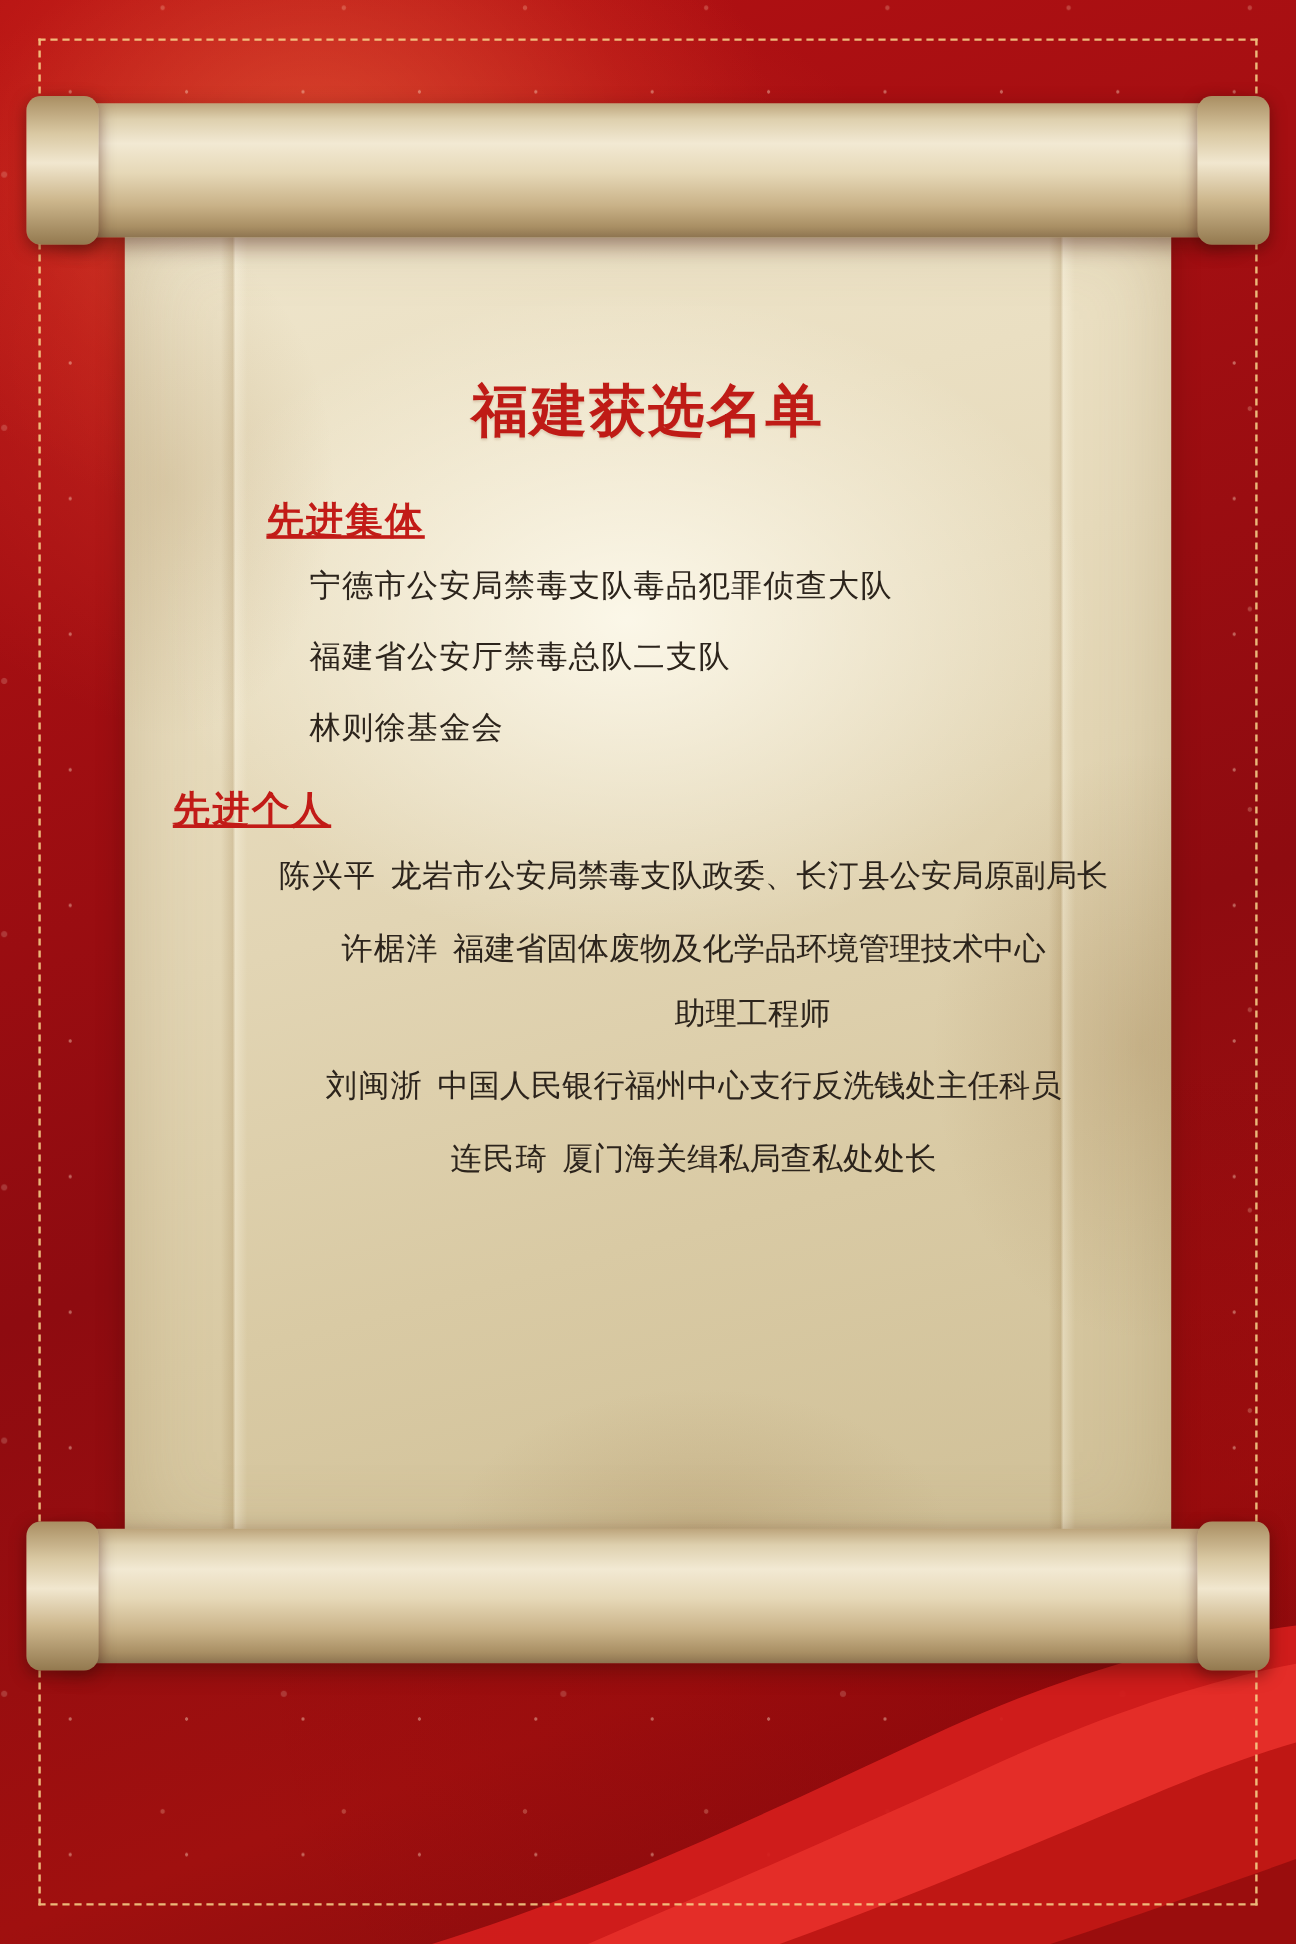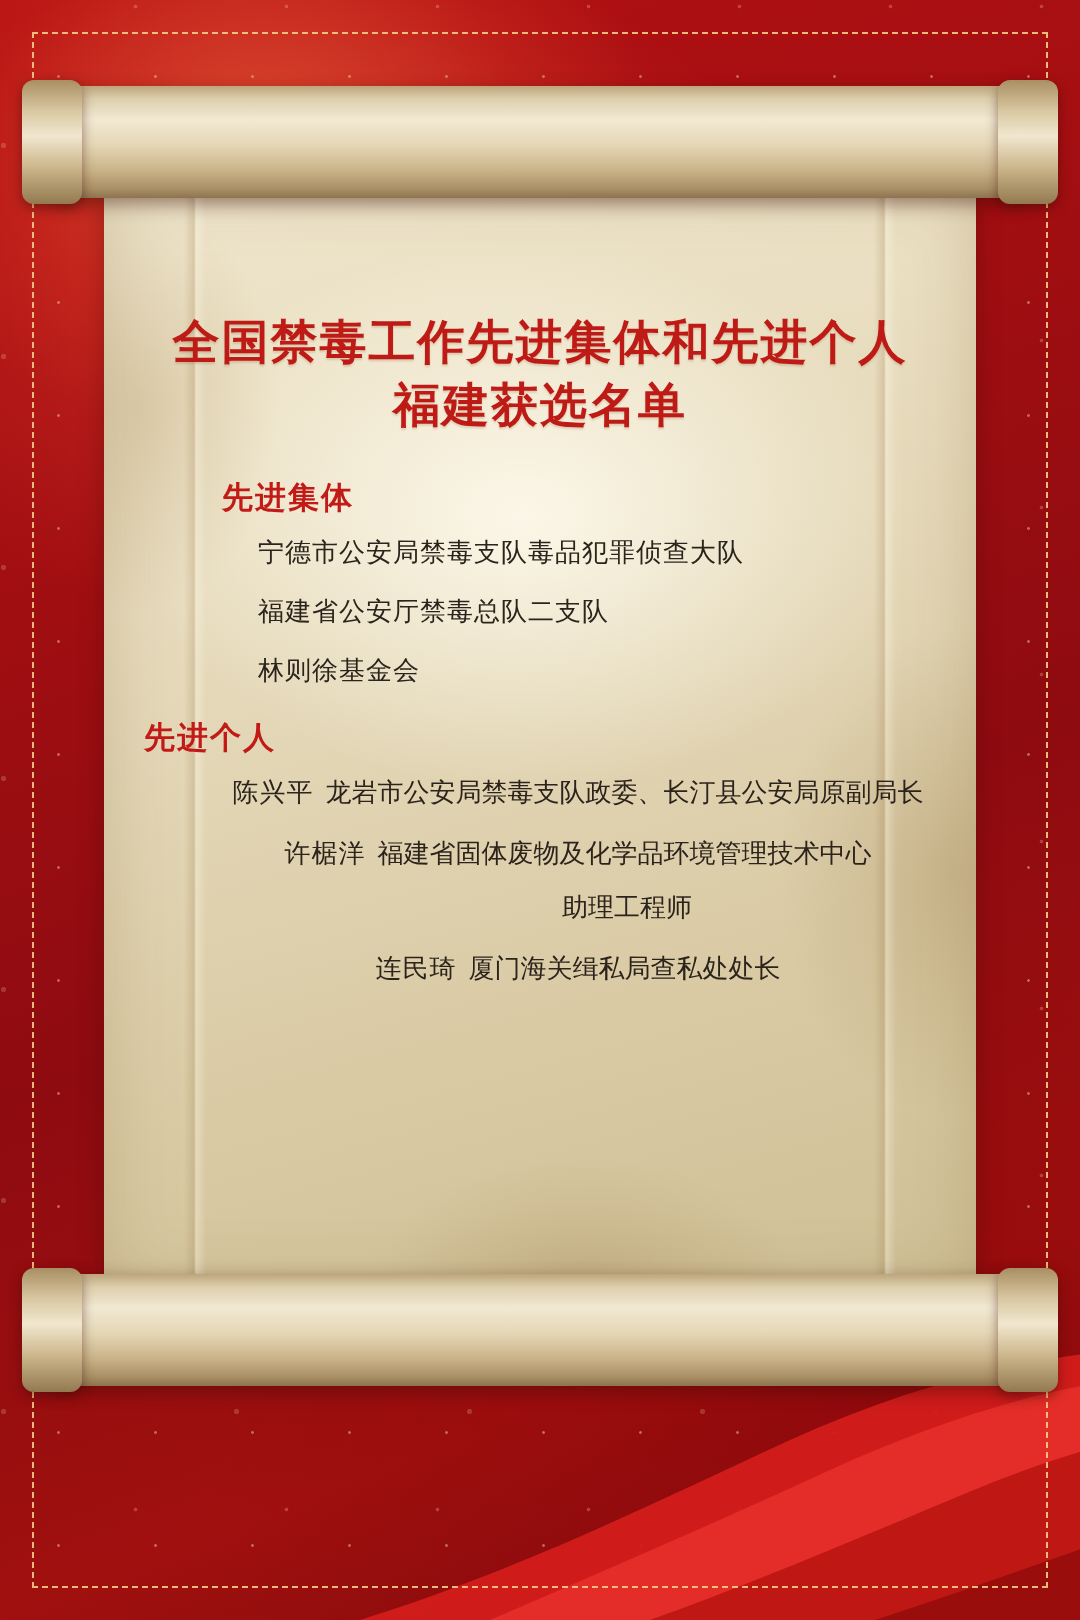--- a/index.html
+++ b/index.html
@@ -175,20 +175,21 @@
 
   .section {
     margin-top: 40px;
     padding-left: 118px;
   }
   .section-head {
     color: #c21b17;
     font-size: 31px;
     font-weight: bold;
     letter-spacing: 2px;
+    text-decoration: underline;
   }
   .entry-list {
     margin-top: 16px;
     padding-left: 36px;
   }
   .entry {
     color: #2c241c;
     font-size: 26px;
     line-height: 1.34;
     margin-bottom: 24px;
@@ -231,21 +232,20 @@
 
     <div class="scroll-body">
       <div class="paper-stain"></div>
       <div class="fold l"></div>
       <div class="fold r"></div>
     </div>
 
     <div class="content">
 
       <div class="title-block">
-        <div class="title-line1">全国禁毒工作先进集体和先进个人</div>
         <div class="title-line2">福建获选名单</div>
       </div>
 
       <div class="section collectives">
         <div class="section-head">先进集体</div>
         <div class="entry-list">
           <div class="entry">
             <span class="nm">宁德市公安局禁毒支队毒品犯罪侦查大队</span>
           </div>
           <div class="entry">
@@ -264,20 +264,23 @@
           <div class="entry">
             <span class="nm">陈兴平</span><span class="sep"></span><span class="pos">龙岩市公安局禁毒支队政委、长汀县公安局原副局长</span>
           </div>
 
 
           <div class="entry">
             <span class="nm">许椐洋</span><span class="sep"></span><span class="pos">福建省固体废物及化学品环境管理技术中心</span>
             <span class="cont">助理工程师</span>
           </div>
 
+          <div class="entry">
+            <span class="nm">刘闽浙</span><span class="sep"></span><span class="pos">中国人民银行福州中心支行反洗钱处主任科员</span>
+          </div>
 
 
           <div class="entry">
             <span class="nm">连民琦</span><span class="sep"></span><span class="pos">厦门海关缉私局查私处处长</span>
           </div>
 
 
         </div>
       </div>
 

